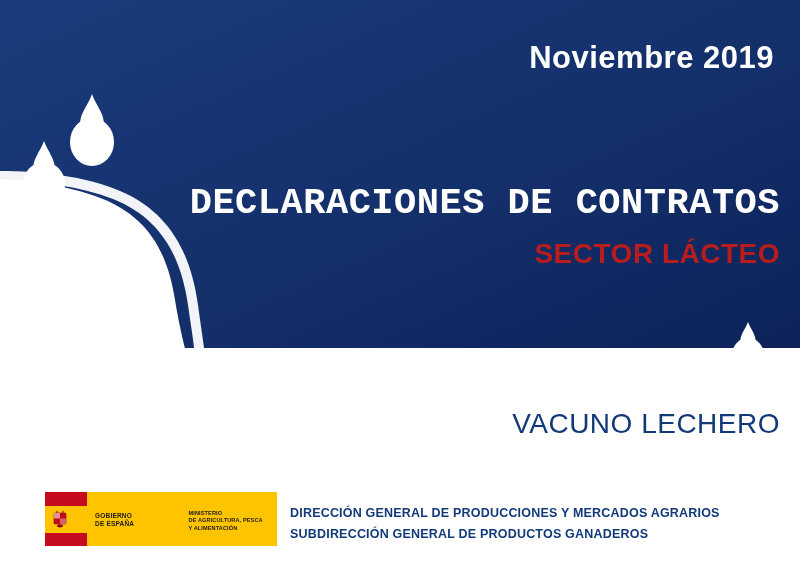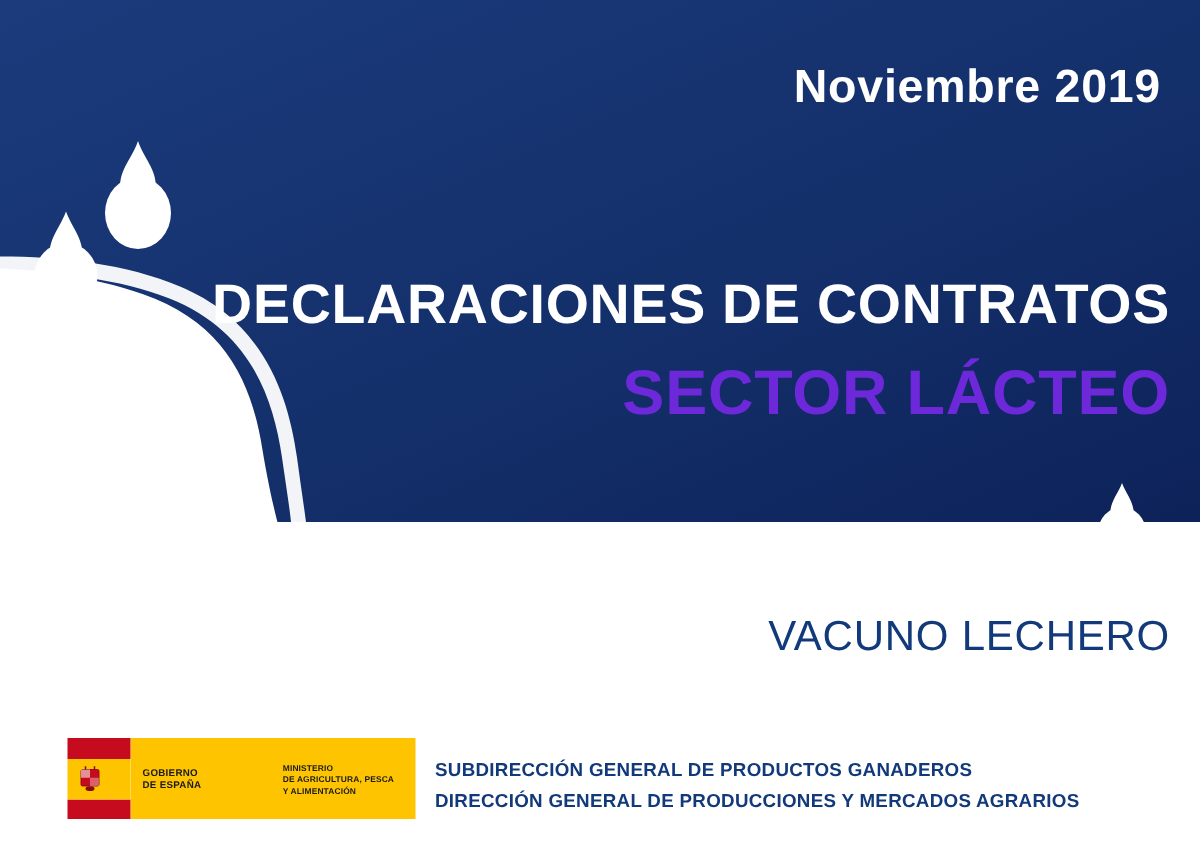--- a/index.html
+++ b/index.html
@@ -46,27 +46,28 @@
   
   .title-line1 {
     position: absolute;
     right: 20px;
     top: 182px;
     color: #ffffff;
     font-size: 37px;
     font-weight: bold;
     letter-spacing: 0.5px;
     white-space: nowrap;
+    font-family: Liberation Mono, monospace;
   }
   .title-line2 {
     position: absolute;
     right: 20px;
     top: 238px;
-    color: #6d28d9;
-    font-size: 42px;
+    color: #b91c1c;
+    font-size: 28px;
     font-weight: bold;
     letter-spacing: 0.5px;
     white-space: nowrap;
   }
 
   
   .subject-title {
     position: absolute;
     right: 20px;
     top: 408px;
@@ -221,22 +222,22 @@
   </svg>
 
   <div class="date-text">Noviembre 2019</div>
 
   <div class="title-line1">DECLARACIONES DE CONTRATOS</div>
   <div class="title-line2">SECTOR LÁCTEO</div>
 
   <div class="subject-title">VACUNO LECHERO</div>
 
   <div class="footer-lines">
+    <div>DIRECCIÓN GENERAL DE PRODUCCIONES Y MERCADOS AGRARIOS</div>
     <div>SUBDIRECCIÓN GENERAL DE PRODUCTOS GANADEROS</div>
-    <div>DIRECCIÓN GENERAL DE PRODUCCIONES Y MERCADOS AGRARIOS</div>
   </div>
 
   <div class="logo-block">
     <div class="logo-flag">
       <div class="flag-stripe-red-top"></div>
       <div class="flag-stripe-yellow">
         <svg class="coat" viewBox="0 0 14 18">
           <rect x="1" y="3" width="12" height="11" rx="1" fill="#c60b1e" stroke="#8a0a14" stroke-width="0.6"></rect>
           <rect x="1" y="3" width="6" height="5.5" fill="#ffffff" opacity="0.55"></rect>
           <rect x="7" y="8.5" width="6" height="5.5" fill="#ffffff" opacity="0.35"></rect>

